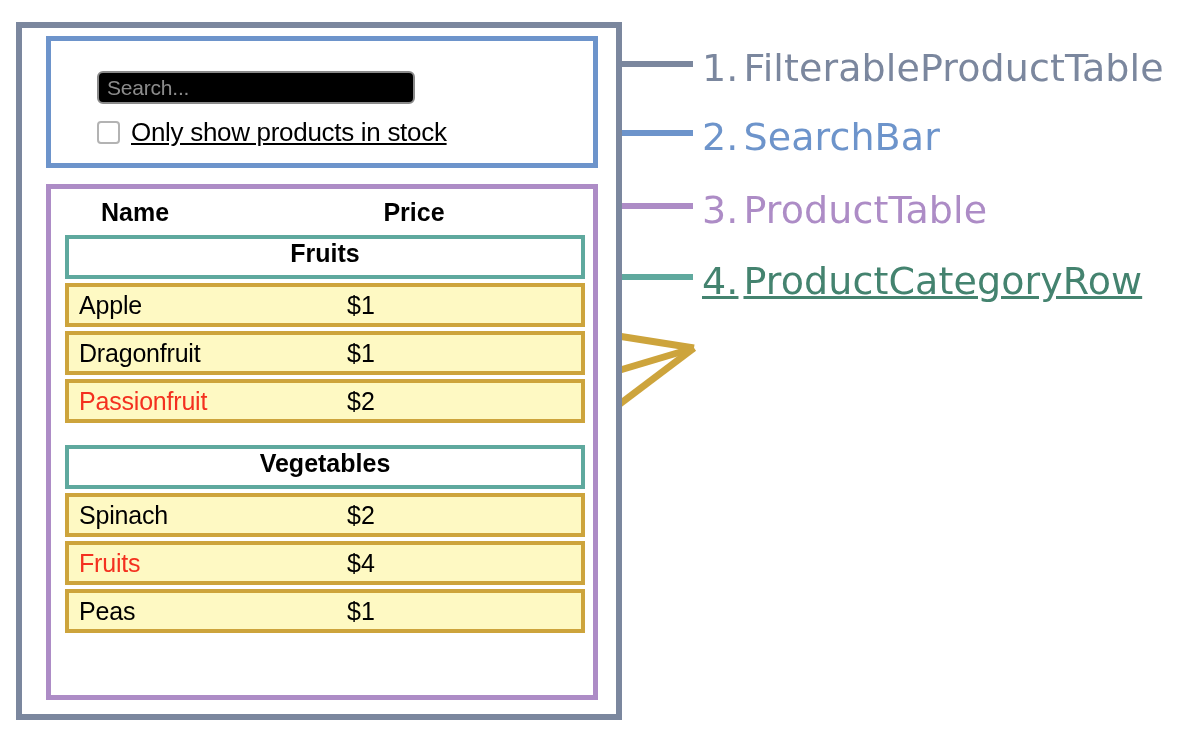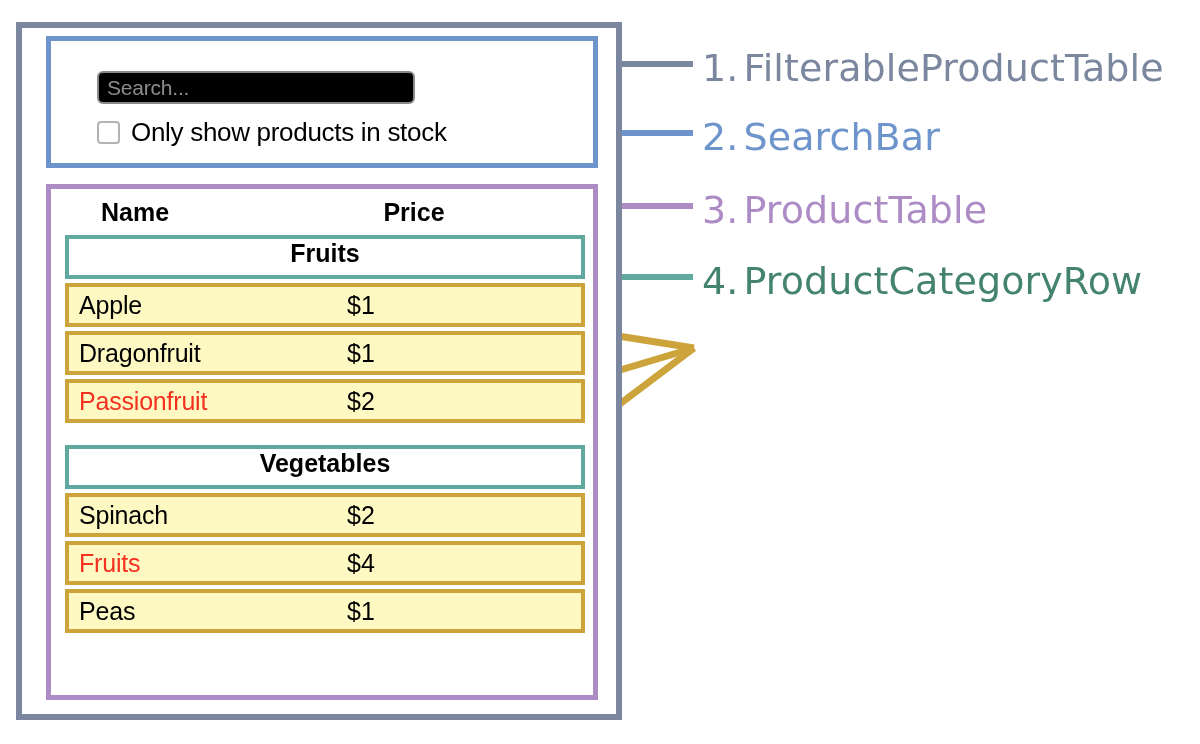--- a/index.html
+++ b/index.html
@@ -92,20 +92,21 @@
     border-radius: 4px;
     background: #ffffff;
     flex: 0 0 auto;
   }
   .checkbox-label {
     font-size: 26px;
     color: #000000;
     font-family: "Liberation Sans", sans-serif;
     letter-spacing: -0.3px;
     white-space: nowrap;
+    text-decoration: underline;
   }
 
   
   .box-producttable {
     position: absolute;
     left: 46px;
     top: 184px;
     width: 552px;
     height: 516px;
     box-sizing: border-box;
@@ -280,17 +281,17 @@
 
   <div class="legend-item" style="left:702px; top:46px;  color:#7b879e;">
     <span class="legend-num">1.</span><span>FilterableProductTable</span>
   </div>
   <div class="legend-item" style="left:702px; top:115px; color:#6d94cb;">
     <span class="legend-num">2.</span><span>SearchBar</span>
   </div>
   <div class="legend-item" style="left:702px; top:188px; color:#ad8cc6;">
     <span class="legend-num">3.</span><span>ProductTable</span>
   </div>
-  <div class="legend-item" style="left:702px; top:259px; color:#44836f;">
+  <div class="legend-item" style="left:702px; top:259px; color:#44836f;text-decoration:underline;">
     <span class="legend-num">4.</span><span>ProductCategoryRow</span>
   </div>
 
 </div>
 
 </body></html>

